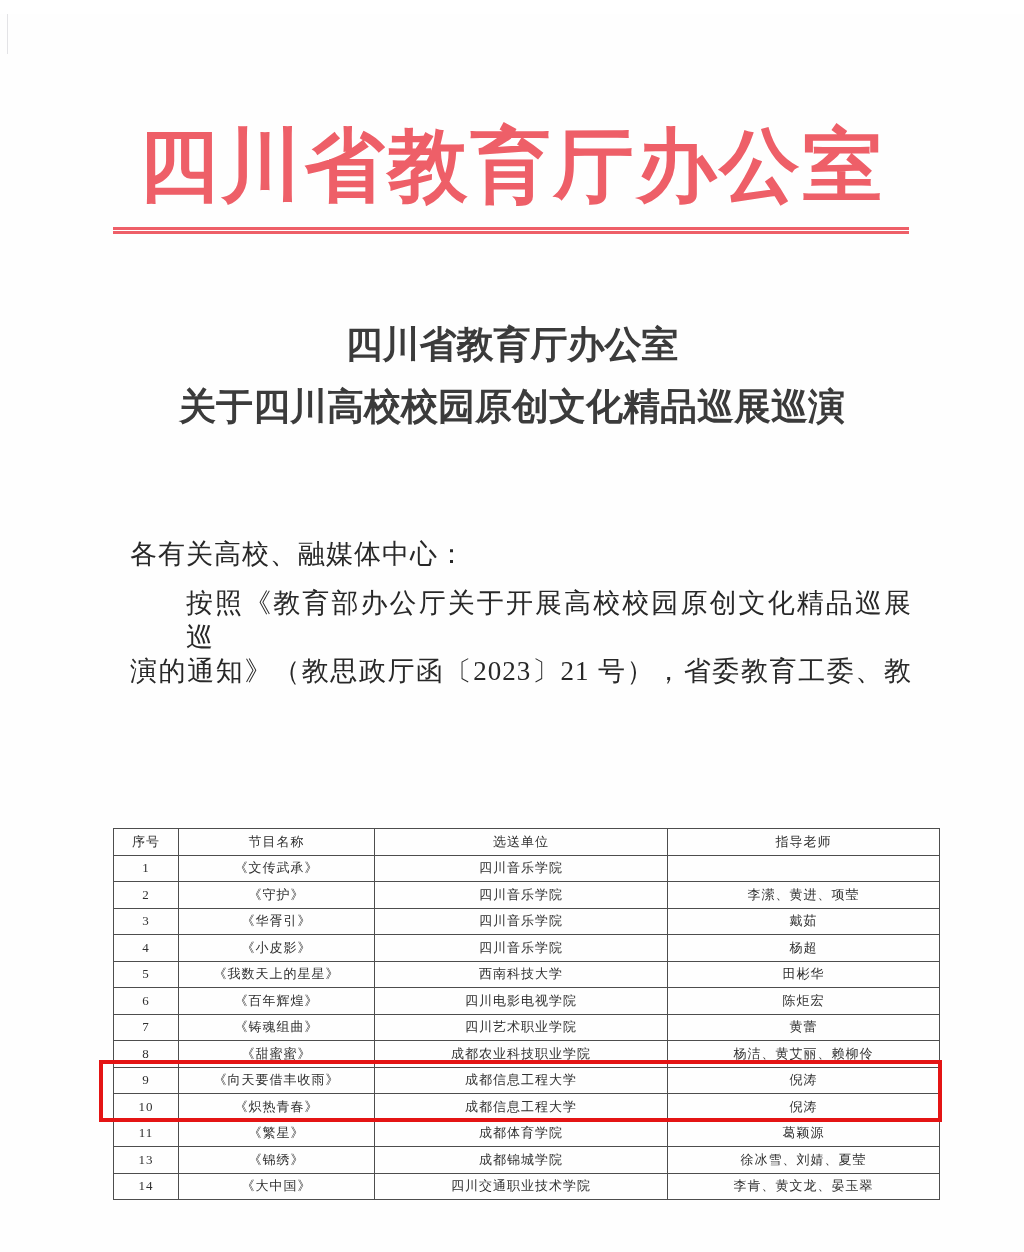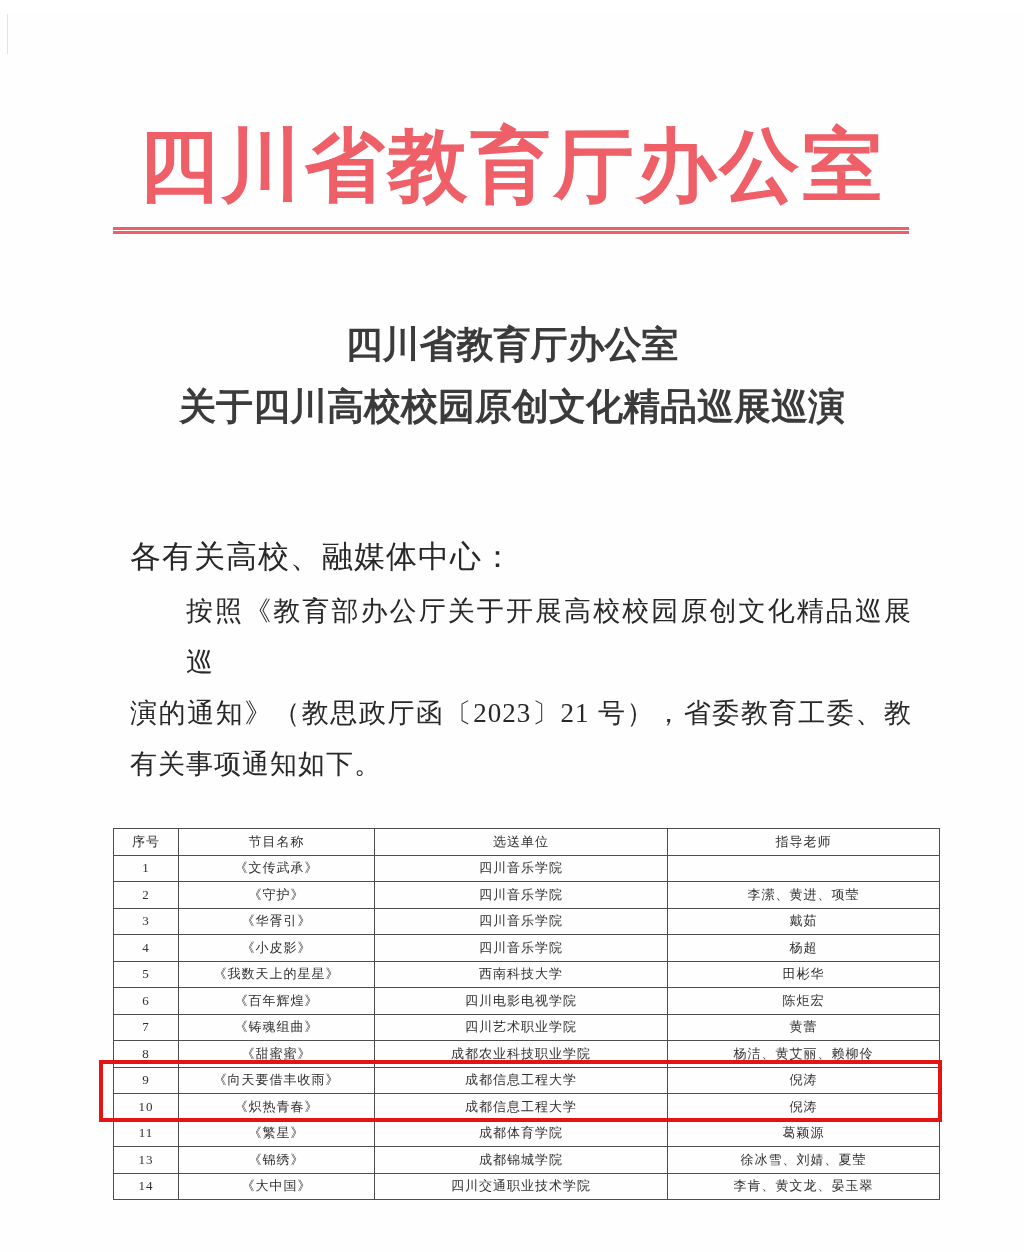--- a/index.html
+++ b/index.html
@@ -50,32 +50,32 @@
     font-size: 37px;
     font-weight: bold;
     color: #3b3b3b;
     line-height: 62px;
   }
   
   .salutation {
     position: absolute;
     top: 522px;
     left: 130px;
-    font-size: 31px;
+    font-size: 27px;
     color: #282828;
     letter-spacing: 1px;
   }
   .body-para {
     position: absolute;
     top: 572px;
     left: 130px;
     width: 782px;
     font-size: 27px;
     color: #282828;
-    line-height: 51px;
+    line-height: 34px;
     letter-spacing: 1px;
   }
   .body-line { text-align: justify; }
   .body-line.full { text-align: justify; text-align-last: justify; }
   .body-line.indent { padding-left: 56px; }
   
   .table-wrap {
     position: absolute;
     top: 814px;
     left: 113px;
@@ -135,21 +135,20 @@
   <div class="doc-title">
     <div>四川省教育厅办公室</div>
     <div>关于四川高校校园原创文化精品巡展巡演</div>
   </div>
 
   <div class="salutation">各有关高校、融媒体中心：</div>
 
   <div class="body-para">
     <div class="body-line full indent">按照《教育部办公厅关于开展高校校园原创文化精品巡展巡</div>
     <div class="body-line full">演的通知》（教思政厅函〔2023〕21 号），省委教育工委、教</div>
-    <div class="body-line">有关事项通知如下。</div>
   </div>
 
   <div class="table-wrap">
     <table class="program-table">
       <colgroup>
         <col style="width:65px">
         <col style="width:196px">
         <col style="width:293px">
         <col style="width:272px">
       </colgroup>

